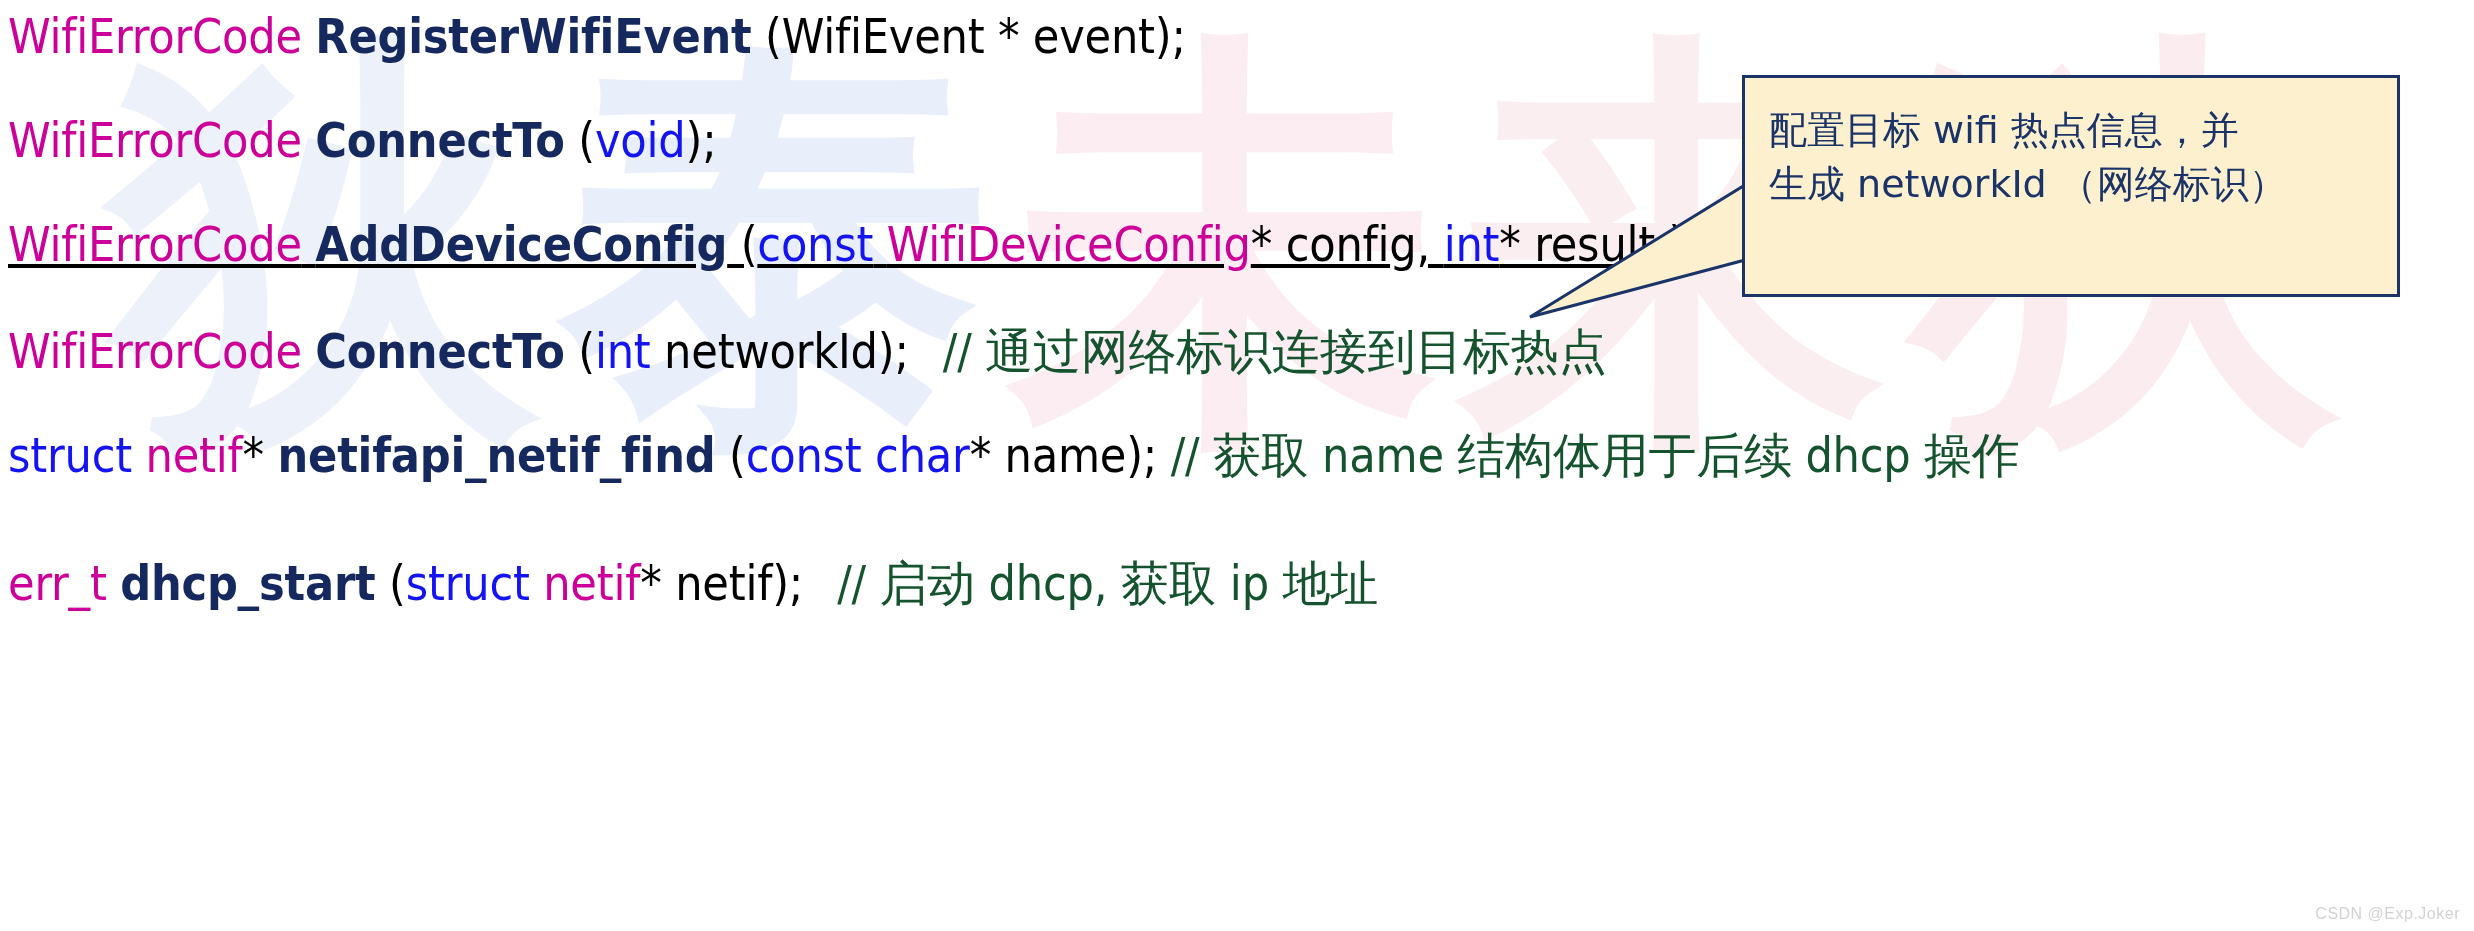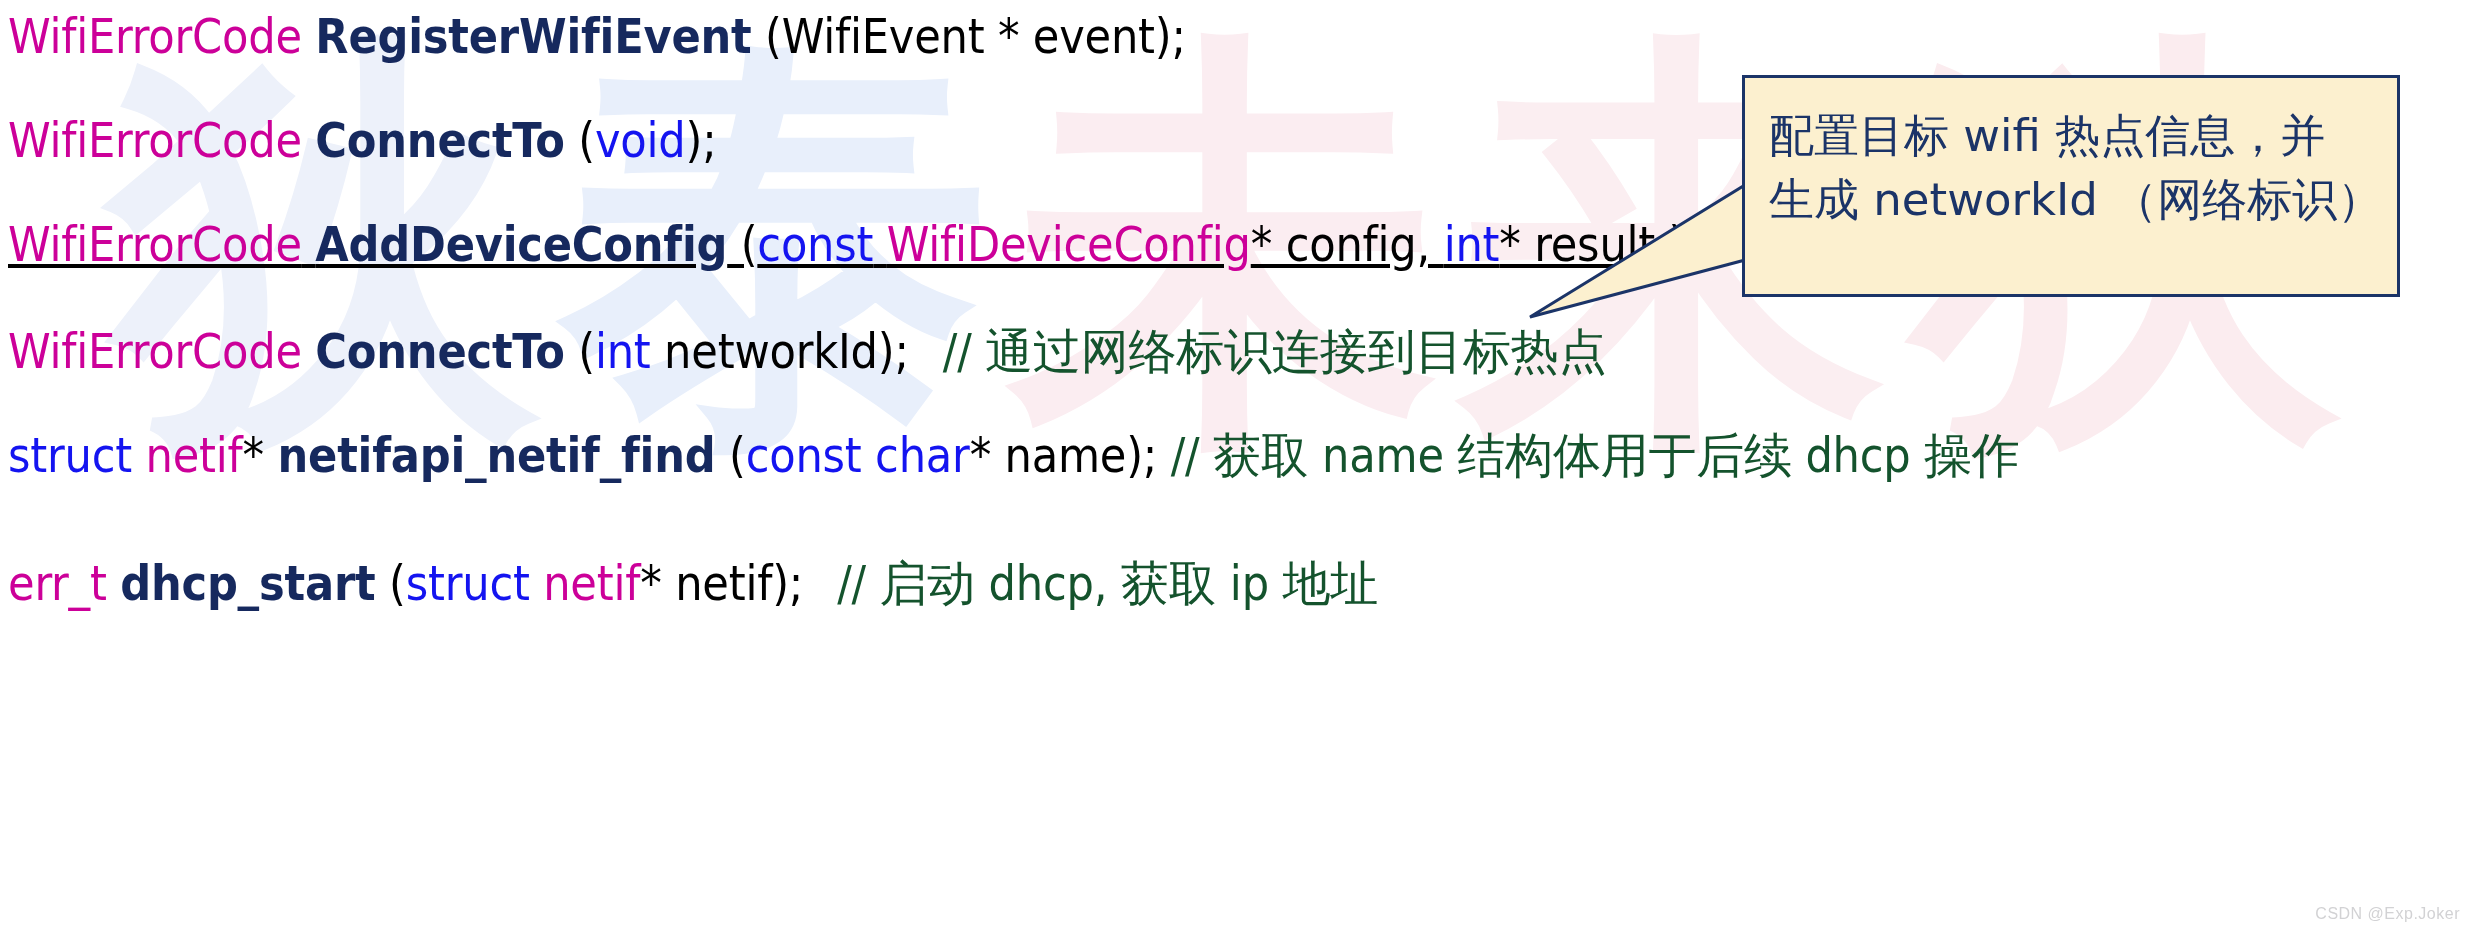--- a/index.html
+++ b/index.html
@@ -84,21 +84,21 @@
     box-sizing: border-box;
     z-index: 3;
   }
   #callout-text {
     position: absolute;
     left: 24px;
     top: 26px;
     right: 10px;
     color: #1b3468;
     font-family: "DejaVu Sans", "Liberation Sans", sans-serif;
-    font-size: 45px;
+    font-size: 38px;
     line-height: 1.42;
     white-space: pre-line;
   }
   #callout-tail {
     position: absolute;
     left: 1480px;
     top: 175px;
     width: 290px;
     height: 160px;
     z-index: 3;

